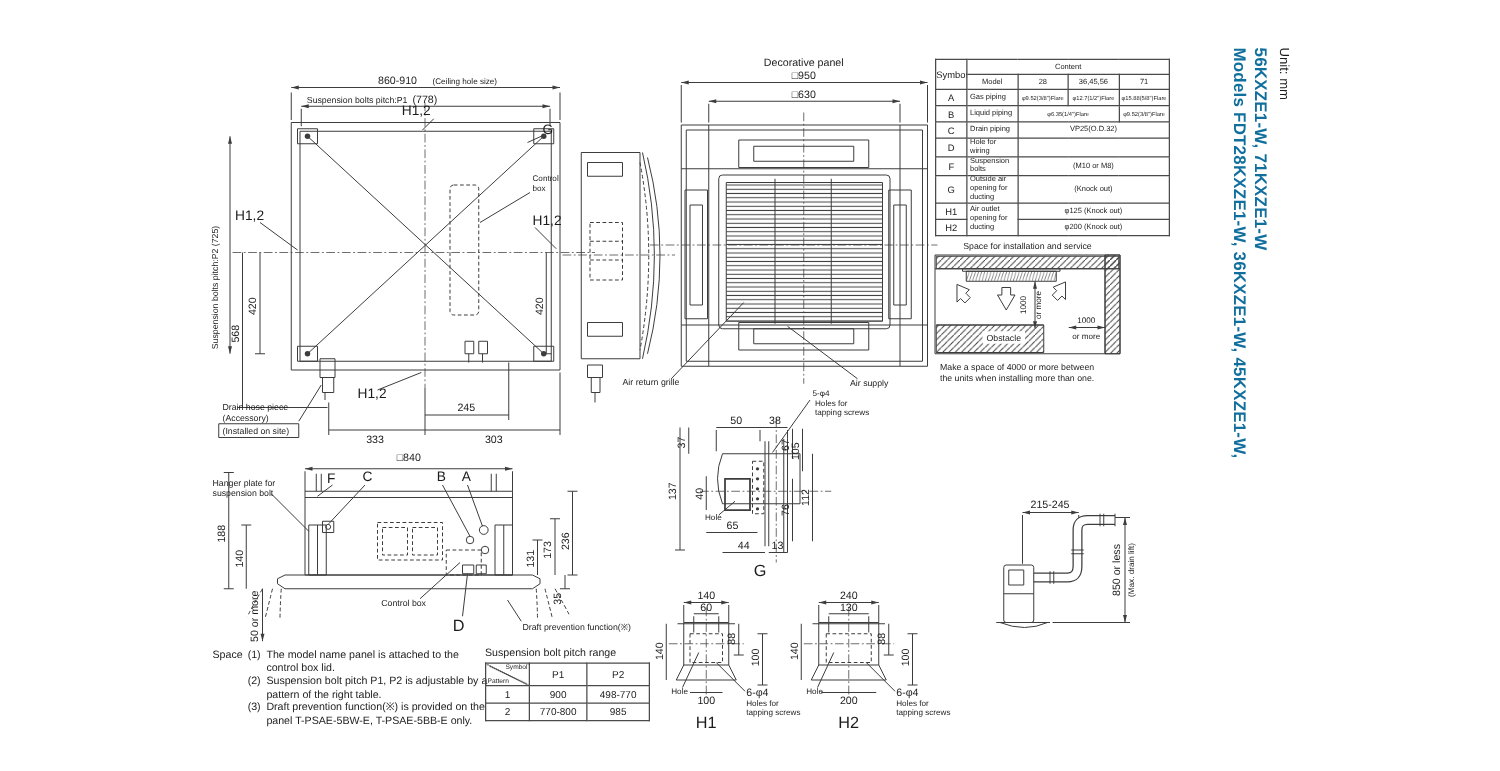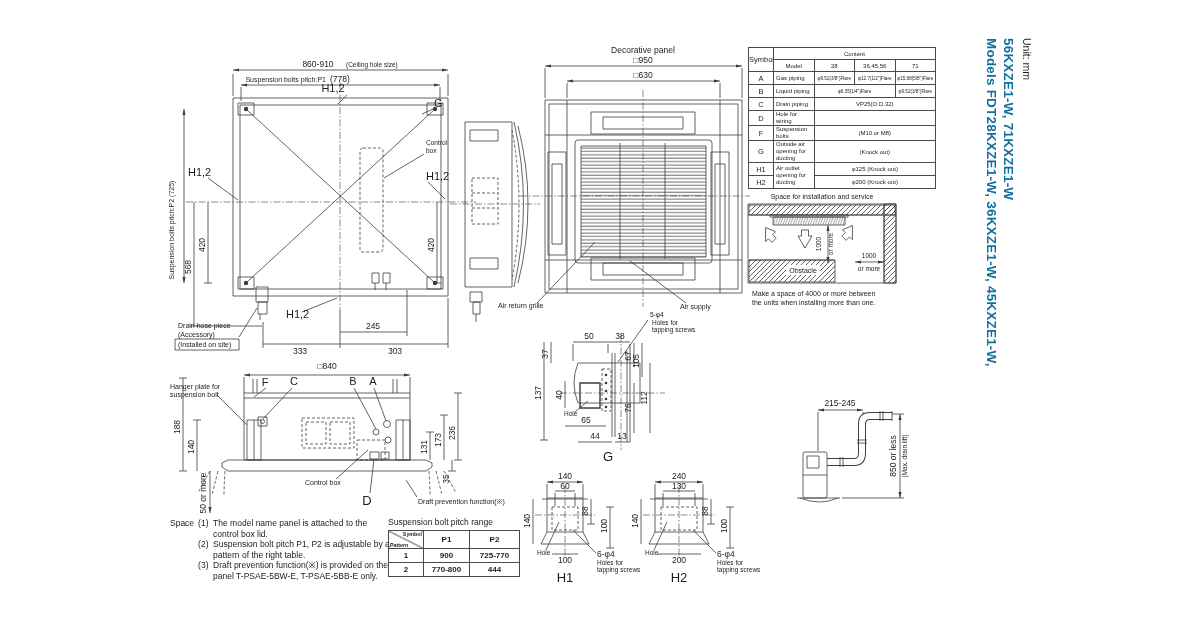--- a/index.html
+++ b/index.html
@@ -17,21 +17,21 @@
   .spec th,.spec td{border:1px solid #4a4a4a;padding:0;text-align:center;vertical-align:middle;font-weight:normal;overflow:hidden}
   .spec .sym{width:24px;font-size:7.5px}
   .spec .desc{width:66px;font-size:6px;text-align:left;padding-left:2px;line-height:7px}
   .spec .tiny{font-size:4.6px}
   .spec .val{font-size:6px}
   .spec .mh{font-size:6px}
   
   .pitch{position:absolute;left:388px;top:517px;width:111px}
   .pitch-title{font-size:8.5px;margin-bottom:3px}
   .pitch table{width:128px}
-  .pitch th,.pitch td{border:1px solid #4a4a4a;padding:0;text-align:center;font-weight:bold;font-size:8px}
+  .pitch th,.pitch td{border:1px solid #4a4a4a;padding:0;text-align:center;font-weight:normal;font-size:8px}
   .pitch .corner{position:relative;width:34px;height:17px;background-image:linear-gradient(to top right,transparent calc(50% - .5px),#4a4a4a calc(50% - .5px),#4a4a4a calc(50% + .5px),transparent calc(50% + .5px))}
   .pitch .corner .ct{position:absolute;top:0;right:1px;font-size:5.3px}
   .pitch .corner .cb{position:absolute;bottom:0;left:1px;font-size:5.3px}
   .pitch td{height:13px}
   
   .notes{position:absolute;left:170px;top:518px;display:flex;gap:4px;font-size:8.5px;line-height:10.5px}
   .note-item{display:flex}
   .note-num{width:15px;flex:none}
   .note-text{width:180px}
   .models{position:absolute;left:983px;top:38px;color:#116f9e;font-weight:bold;font-size:13.5px;line-height:17px;letter-spacing:.2px}
@@ -397,26 +397,26 @@
       <th class="corner">
         <span class="ct">Symbol</span>
         <span class="cb">Pattern</span>
       </th>
       <th style="width:45px">P1</th>
       <th style="width:49px">P2</th>
     </tr>
     <tr>
       <td>1</td>
       <td>900</td>
-      <td>725-770</td>
+      <td>498-770</td>
     </tr>
     <tr>
       <td>2</td>
       <td>770-800</td>
-      <td>444</td>
+      <td>985</td>
     </tr>
   </tbody>
     </table>
 </div>
 
 <svg style="left:530px;top:305px" width="200" height="170">
   <g>
     <line x1="118" y1="15" x2="88" y2="57"></line>
     <line x1="43" y1="37" x2="100" y2="37"></line>
     <line x1="43" y1="39" x2="43" y2="56"></line>

